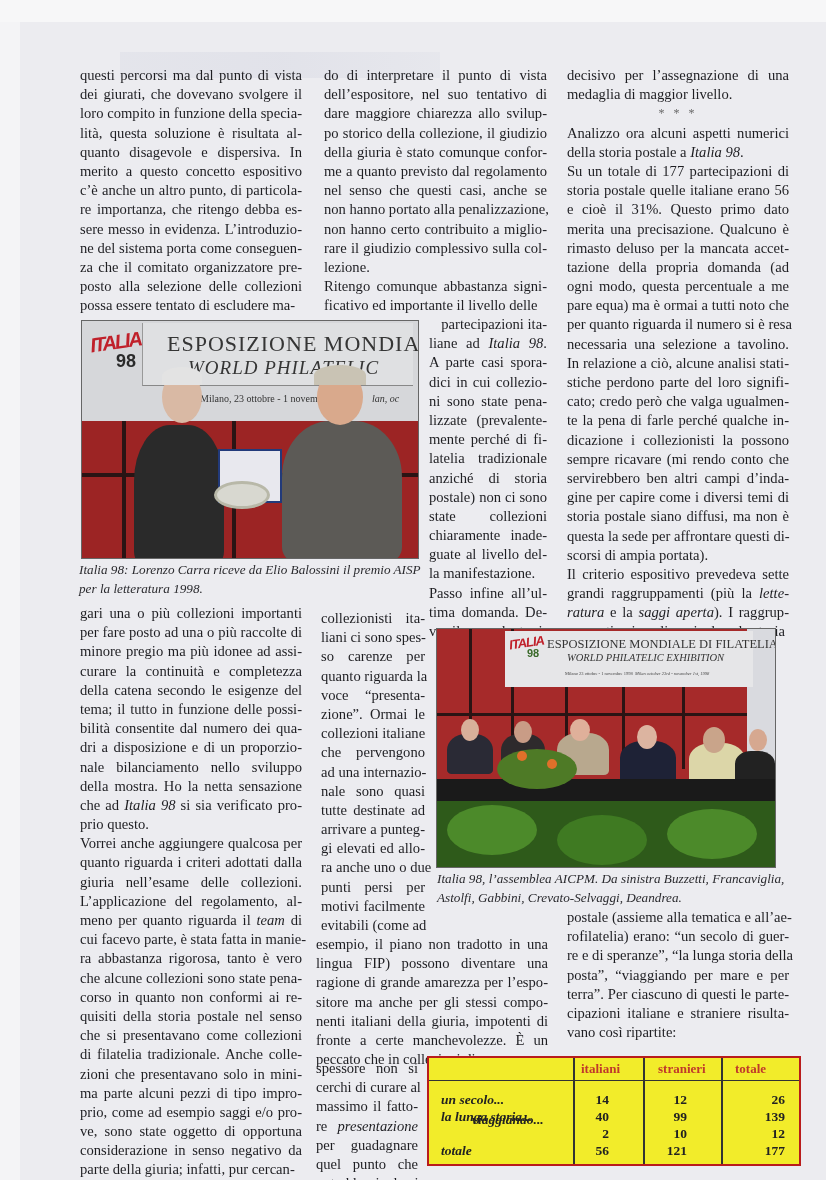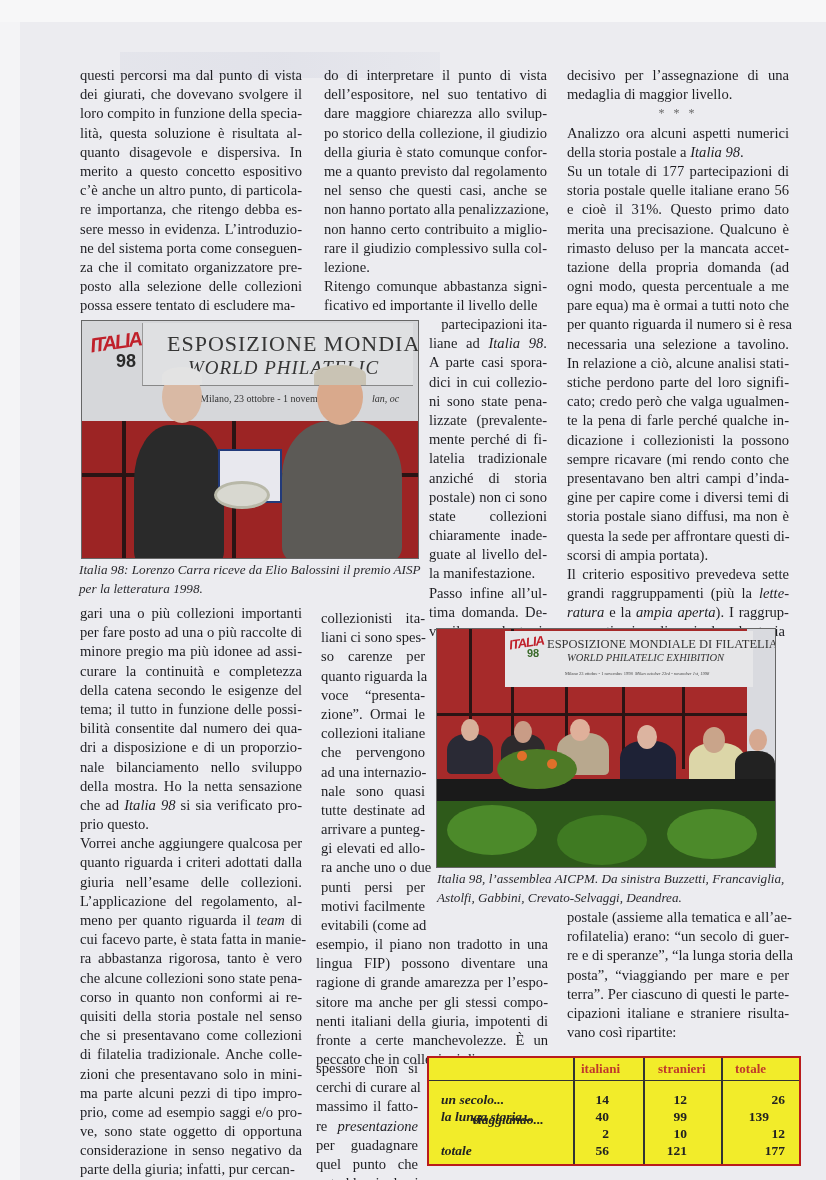--- a/index.html
+++ b/index.html
@@ -134,28 +134,28 @@
     <span class="line">ogni modo, questa percentuale a me</span>
     <span class="line">pare equa) ma è ormai a tutti noto che</span>
     <span class="line">per quanto riguarda il numero si è resa</span>
     <span class="line">necessaria una selezione a tavolino.</span>
     <span class="line">In relazione a ciò, alcune analisi stati-</span>
     <span class="line">stiche perdono parte del loro signifi-</span>
     <span class="line">cato; credo però che valga ugualmen-</span>
     <span class="line">te la pena di farle perché qualche in-</span>
     <span class="line">dicazione i collezionisti la possono</span>
     <span class="line">sempre ricavare (mi rendo conto che</span>
-    <span class="line">presentavano ben altri campi d’inda-</span>
+    <span class="line">servirebbero ben altri campi d’inda-</span>
     <span class="line">gine per capire come i diversi temi di</span>
     <span class="line">storia postale siano diffusi, ma non è</span>
     <span class="line">questa la sede per affrontare questi di-</span>
     <span class="line last">scorsi di ampia portata).</span>
     <span class="line">Il criterio espositivo prevedeva sette</span>
     <span class="line">grandi raggruppamenti (più la <i>lette-</i></span>
-    <span class="line"><i>ratura</i> e la <i>ampia aperta</i>). I raggrup-</span>
+    <span class="line"><i>ratura</i> e la <i>saggi aperta</i>). I raggrup-</span>
     <span class="line last">pamenti nei quali era inclusa la storia</span>
   </div>
 
 <div class="photo" id="photo1">
   <div style="position:absolute;left:0;top:0;width:336px;height:100px;background:#d6d7da;"></div>
   <div class="banner" style="left:60px;top:2px;width:270px;height:62px;background:#dfe0e2;border-bottom:1px solid #888;border-left:1px solid #999;">
     <span class="t1" style="left:24px;top:8px;font-size:22px;letter-spacing:1px;">ESPOSIZIONE MONDIAL</span>
     <span class="t2" style="left:45px;top:34px;font-size:19px;letter-spacing:1px;">WORLD PHILATELIC</span>
   </div>
   <span class="banner t3" style="left:118px;top:72px;font-size:10px;background:transparent;color:#333;">Milano, 23 ottobre - 1 novembre</span>
@@ -327,21 +327,21 @@
   <span class="hcell" style="left:306px;">totale</span>
 
   <span class="rlabel" style="top:34px;">un secolo...</span>
   <span class="num" style="left:140px;top:34px;">14</span>
   <span class="num" style="left:218px;top:34px;">12</span>
   <span class="num" style="left:316px;top:34px;">26</span>
 
   <span class="rlabel" style="top:51px;">la lunga storia...</span>
   <span class="num" style="left:140px;top:51px;">40</span>
   <span class="num" style="left:218px;top:51px;">99</span>
-  <span class="num" style="left:300px;top:51px;">139</span>
+  <span class="num" style="left:316px;top:51px;">139</span>
 
   <span class="rlabel" style="top:54px;margin-left:31px;">viaggiando...</span>
   <span class="num" style="left:140px;top:68px;">2</span>
   <span class="num" style="left:218px;top:68px;">10</span>
   <span class="num" style="left:316px;top:68px;">12</span>
 
   <span class="rlabel" style="top:85px;">totale</span>
   <span class="num" style="left:140px;top:85px;">56</span>
   <span class="num" style="left:218px;top:85px;">121</span>
   <span class="num" style="left:316px;top:85px;">177</span>

